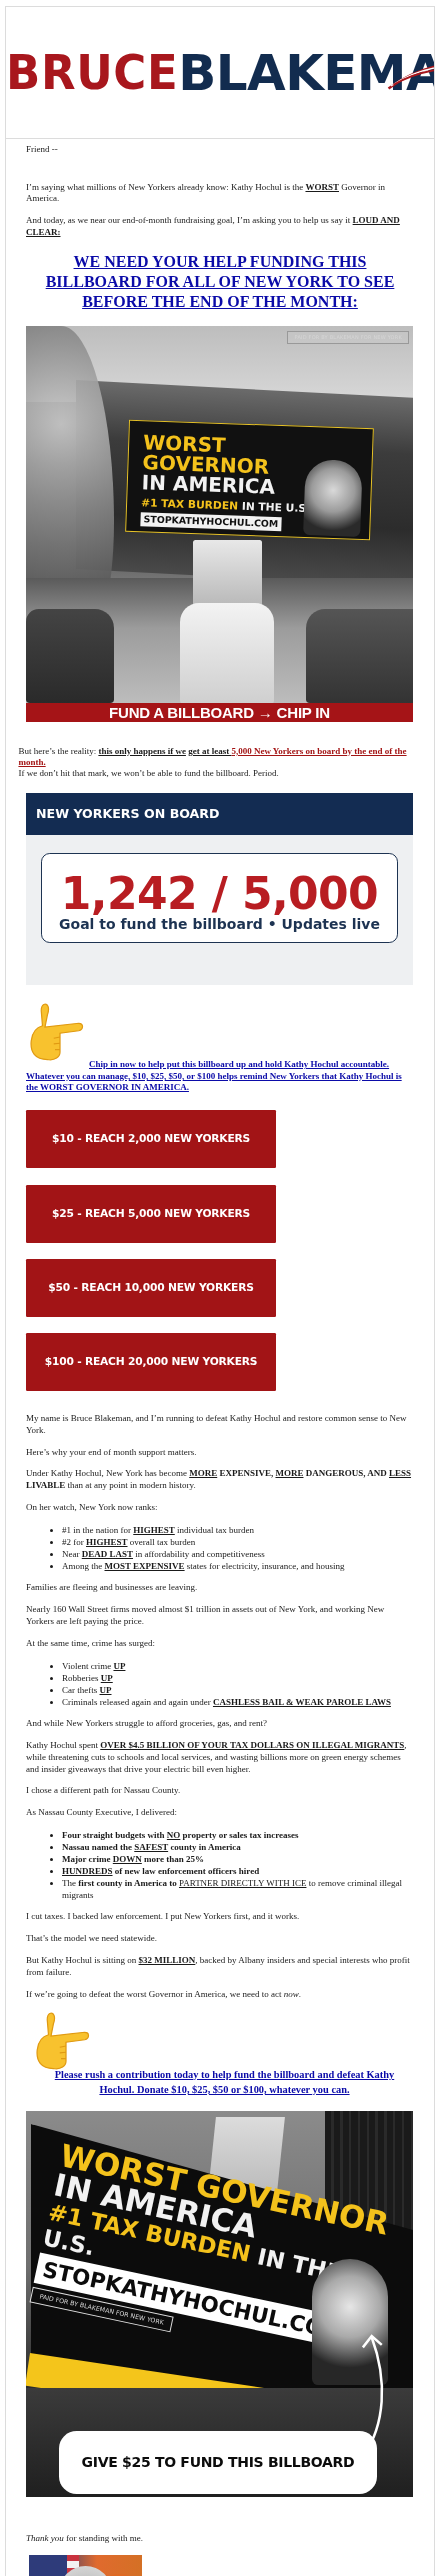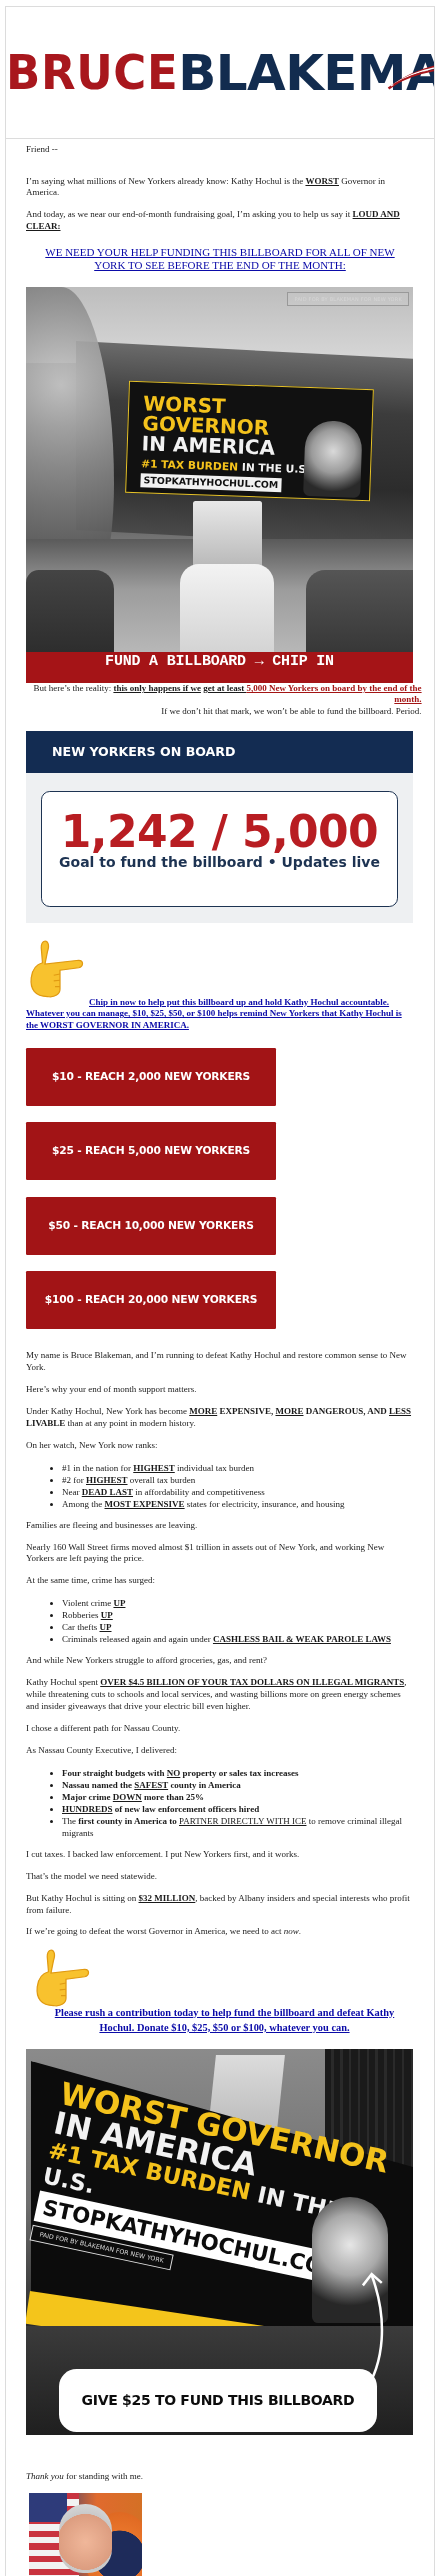--- a/index.html
+++ b/index.html
@@ -7,50 +7,50 @@
   body { width: 440px; font-family: "Liberation Serif", serif; color: #1a1a1a; font-size: 9px; line-height: 1.32; }
   .frame { margin: 5.7px 5px 0 5px; border: 0.6px solid #dcdcdc; background: #fff; width: 430px; }
   .logo { height: 132px; border-bottom: 1.3px solid #dcdcdc; display: flex; flex-direction: row; align-items: center; justify-content: flex-start; padding-top: 1.3px; overflow: hidden; }
   .logo-bruce { font-family: "DejaVu Sans", sans-serif; font-weight: 900; color: #a8171d; font-size: 45px; letter-spacing: 0.6px; line-height: 43px; transform: scaleY(1.05); }
   .logo-blakeman { font-family: "DejaVu Sans", sans-serif; font-weight: 900; color: #122c4f; font-size: 50px; letter-spacing: -0.6px; line-height: 49px; margin-top: 1.3px; position: relative; }
   .logo-swoosh { position: absolute; right: 25px; top: 11.3px; width: 76px; height: 31px; }
   .logo-for { font-family: "DejaVu Sans", sans-serif; font-weight: 700; color: #a8171d; font-size: 22.7px; line-height: 25px; margin-top: -1.3px; }
   .logo-for i { font-family: "Liberation Serif", serif; font-weight: 400; font-size: 24px; margin-right: 3.8px; }
   .content { padding: 0 20px 0 20px; }
   p { margin: 0 0 10px 0; }
-  .greeting { margin-top: 5px; margin-bottom: 20px; }
+  .greeting { margin-top: 5px; margin-bottom: 26px; }
   u b, b u { font-weight: 700; }
-  .headline-link { display: block; text-align: center; color: #0b0ba8; font-weight: 400; font-size: 11px; line-height: 1.25; text-decoration: underline; margin: 12.6px 12.6px 14px 12.6px; }
+  .headline-link { display: block; text-align: center; color: #0b0ba8; font-weight: 700; font-size: 16px; line-height: 1.25; text-decoration: underline; margin: 12.6px 12.6px 14px 12.6px; }
   .hero1 { width: 387px; height: 396px; position: relative; background: linear-gradient(180deg,#9a9a9a 0%,#c9c9c9 8%,#7b7b7b 20%,#444 35%,#555 55%,#8a8a8a 70%,#b7b7b7 85%,#777 100%); overflow: hidden; margin-top: 0; }
   .hero1 .sky { position: absolute; left: 0; top: 0; width: 100%; height: 76px; background: linear-gradient(180deg,#bdbdbd,#d8d8d8); }
   .hero1 .bridge { position: absolute; left: 50px; top: 63px; width: 340px; height: 189px; background: linear-gradient(180deg,#6b6b6b 0%,#3c3c3c 30%,#2c2c2c 70%,#4a4a4a 100%); transform: skewY(3deg); }
   .hero1 .tree { position: absolute; left: 0; top: 0; width: 88px; height: 327px; background: radial-gradient(circle at 40% 30%, #c8c8c8 0%, #8f8f8f 35%, #5a5a5a 70%, #3a3a3a 100%); border-radius: 0 60% 40% 0; opacity: .9; }
   .paid-tag { position: absolute; right: 3.8px; top: 5px; border: 0.6px solid #999; color: #d6d6d6; font-family: "DejaVu Sans", sans-serif; font-size: 5px; padding: 2.5px 6.3px; background: rgba(255,255,255,0.08); letter-spacing: 0.2px; }
   .board1 { position: absolute; left: 101px; top: 98px; width: 245px; height: 112px; background: #111; border: 1.3px solid #e6c229; transform: rotate(2deg); padding: 11.3px 14px; }
   .bw-yellow { color: #f4c21c; }
   .bw-white { color: #f2f2f2; }
   .board1 .l1 { font-family: "DejaVu Sans", sans-serif; font-weight: 900; font-size: 20px; line-height: 20px; }
   .board1 .l2 { font-family: "DejaVu Sans", sans-serif; font-weight: 900; font-size: 20px; line-height: 20px; }
   .board1 .l3 { font-family: "DejaVu Sans", sans-serif; font-weight: 900; font-size: 10.7px; line-height: 15px; margin-top: 2.5px; }
   .board1 .url { display: inline-block; background: #f2f2f2; color: #111; font-family: "DejaVu Sans", sans-serif; font-weight: 900; font-size: 9.4px; padding: 0.6px 3.1px; margin-top: 2.5px; }
   .face { position: absolute; right: 8.8px; bottom: 2.5px; width: 57px; height: 76px; border-radius: 28px 28px 6.3px 6.3px; background: radial-gradient(circle at 50% 40%, #d9d9d9 0%, #9b9b9b 40%, #2a2a2a 75%); }
   .street { position: absolute; left: 0; top: 252px; width: 100%; height: 126px; background: linear-gradient(180deg,#5a5a5a 0%,#9c9c9c 40%,#bdbdbd 100%); }
   .truck { position: absolute; left: 167px; top: 214px; width: 69px; height: 88px; background: linear-gradient(180deg,#e8e8e8,#a9a9a9); border-radius: 2.5px; }
   .truck span { position: absolute; left: 19px; top: 63px; font-family: "DejaVu Sans", sans-serif; font-weight: 900; font-style: italic; color: #777; font-size: 8.8px; }
   .car-center { position: absolute; left: 154px; top: 277px; width: 94px; height: 101px; background: linear-gradient(180deg,#f3f3f3,#cfcfcf); border-radius: 19px 19px 3.8px 3.8px; }
   .car-left { position: absolute; left: 0; top: 283px; width: 88px; height: 94px; background: linear-gradient(180deg,#444,#2a2a2a); border-radius: 12.6px 19px 3.8px 3.8px; }
   .cars-right { position: absolute; right: 0; top: 283px; width: 107px; height: 94px; background: linear-gradient(180deg,#555,#333); border-radius: 19px 0 0 3.8px; }
-  .fund-band { position: absolute; left: 0; bottom: 0; width: 100%; height: 31px; background: #a51417; color: #fff; font-family: Liberation Mono, monospace; font-weight: 900; font-size: 15px; line-height: 19.5px; text-align: center; letter-spacing: -0.2px; }
-  .reality { text-align: right; margin: 0 -7.6px 0 -7.6px; line-height: 1.25; }
+  .fund-band { position: absolute; left: 0; bottom: 0; width: 100%; height: 19px; background: #a51417; color: #fff; font-family: Liberation Sans, sans-serif; font-weight: 900; font-size: 15px; line-height: 19.5px; text-align: center; letter-spacing: -0.2px; }
+  .reality { text-align: left; margin: 24px -7.6px 0 -7.6px; line-height: 1.25; }
   .reality .red { color: #a31414; font-weight: 700; text-decoration: underline; }
   .reality .blk { font-weight: 700; text-decoration: underline; }
   .widget { margin-top: 14px; width: 387px; }
-  .widget-head { background: #132c52; color: #fff; font-family: "DejaVu Sans", sans-serif; font-weight: 700; font-size: 12.6px; height: 42px; line-height: 42px; padding-left: 26px; }
+  .widget-head { background: #132c52; color: #fff; font-family: "DejaVu Sans", sans-serif; font-weight: 700; font-size: 12.6px; height: 42px; line-height: 42px; padding-left: 10px; }
   .widget-body { background: #eef0f2; padding: 17.6px 15px 19px 15px; height: 150px; }
-  .counter-box { background: #fff; border: 1.3px solid #1d3352; border-radius: 8.8px; height: 116px; text-align: center; padding-top: 19px; }
+  .counter-box { background: #fff; border: 1.3px solid #1d3352; border-radius: 8.8px; height: 90px; text-align: center; padding-top: 19px; }
   .counter-num { font-family: "DejaVu Sans", sans-serif; font-weight: 700; color: #b81d22; font-size: 44px; line-height: 42px; letter-spacing: -0.6px; }
   .counter-sub { font-family: "DejaVu Sans", sans-serif; font-weight: 700; color: #1d3352; font-size: 14px; line-height: 16.4px; margin-top: 1.3px; }
   .hand { display: block; width: 58px; height: 60px; margin-top: 16.4px; }
   .cta-link { display: block; color: #0b0ba8; font-weight: 700; font-size: 9px; line-height: 1.28; text-decoration: underline; margin-top: -2.5px; }
   .cta-link .indent { padding-left: 63px; }
   .btn { display: block; width: 250px; height: 58px; background: #a21416; color: #fff; border-radius: 1.3px; font-family: "DejaVu Sans", sans-serif; font-weight: 900; font-size: 10.7px; text-align: center; line-height: 58px; margin-top: 16.4px; letter-spacing: -0.2px; text-decoration: none; }
   .btn:first-of-type { margin-top: 19px; }
   .body-text { margin-top: 21.4px; }
   ul { margin: 0 0 10px 0; padding-left: 36px; }
   ul li { margin: 0; line-height: 1.34; }

